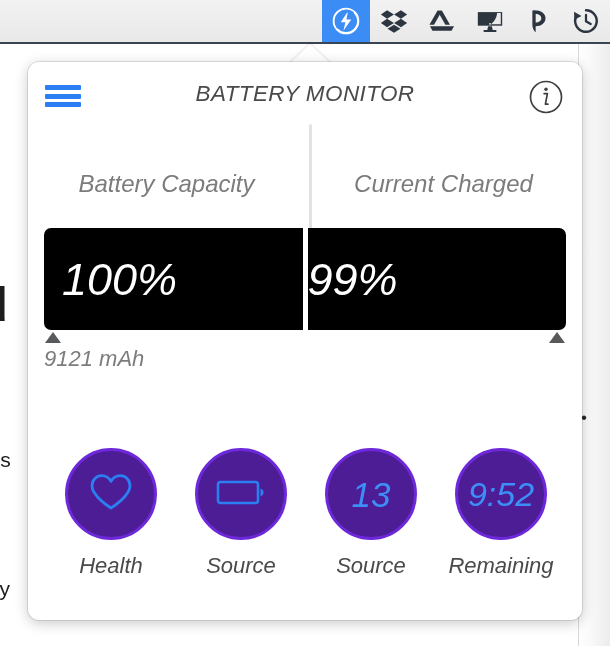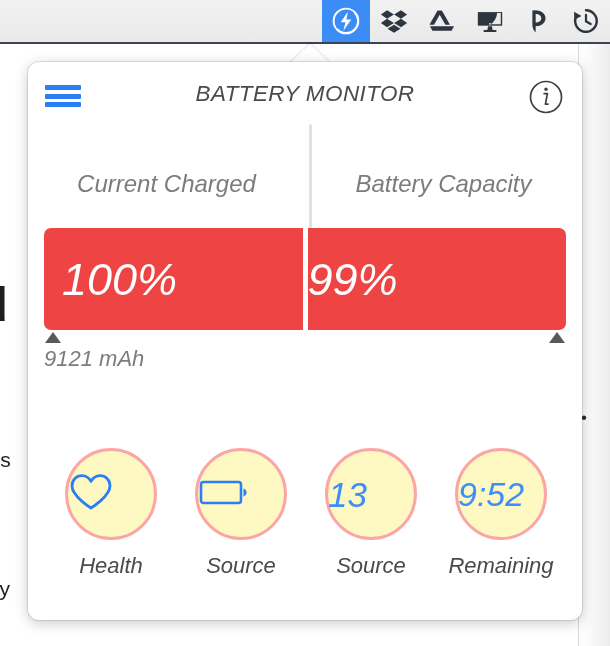--- a/index.html
+++ b/index.html
@@ -198,21 +198,21 @@
     left: 16px;
     top: 166px;
     width: 522px;
     height: 102px;
     display: flex;
     gap: 5px;
   }
   .gauge {
     position: relative;
     flex: 1;
-    background: #ef4444;
+    background: #000000;
     height: 102px;
     display: flex;
     align-items: center;
     box-sizing: border-box;
   }
   .gauge.left {
     border-radius: 7px 0 0 7px;
     justify-content: flex-start;
     padding-left: 18px;
   }
@@ -268,26 +268,27 @@
   .circle-stat {
     flex: 1;
     display: flex;
     flex-direction: column;
     align-items: center;
     cursor: pointer;
   }
   .circle {
     width: 92px;
     height: 92px;
-    border: 3px solid #fca5a5;
+    border: 3px solid #6d28d9;
     border-radius: 50%;
     box-sizing: border-box;
     display: flex;
     align-items: center;
-    background: #fef9c3;
+    justify-content: center;
+    background: #4c1d95;
   }
   .circle-number {
     font-size: 35px;
     color: #3e8ef7;
     line-height: 1;
   }
   .circle-number.small {
     font-size: 34px;
   }
   .circle-caption {
@@ -396,22 +397,22 @@
         <circle cx="18" cy="18" r="15.5" fill="none" stroke="#3f3f3f" stroke-width="1.7"></circle>
         <circle cx="18" cy="10.3" r="1.7" fill="#3f3f3f"></circle>
         <path d="M16.1 14.6 L19.4 14.6 L17.4 25.2 L19.9 25.2" fill="none" stroke="#3f3f3f" stroke-width="1.7" stroke-linecap="round" stroke-linejoin="round"></path>
       </svg>
     </div>
   </div>
 
   <div id="center-divider"></div>
 
   <div id="stat-labels">
+    <div class="stat-label">Battery Capacity</div>
     <div class="stat-label">Current Charged</div>
-    <div class="stat-label">Battery Capacity</div>
   </div>
 
   <div id="gauges">
     <div class="gauge left">
       <span class="gauge-value">100%</span>
     </div>
     <div class="gauge right">
       <span class="gauge-value">99%</span>
     </div>
   </div>

